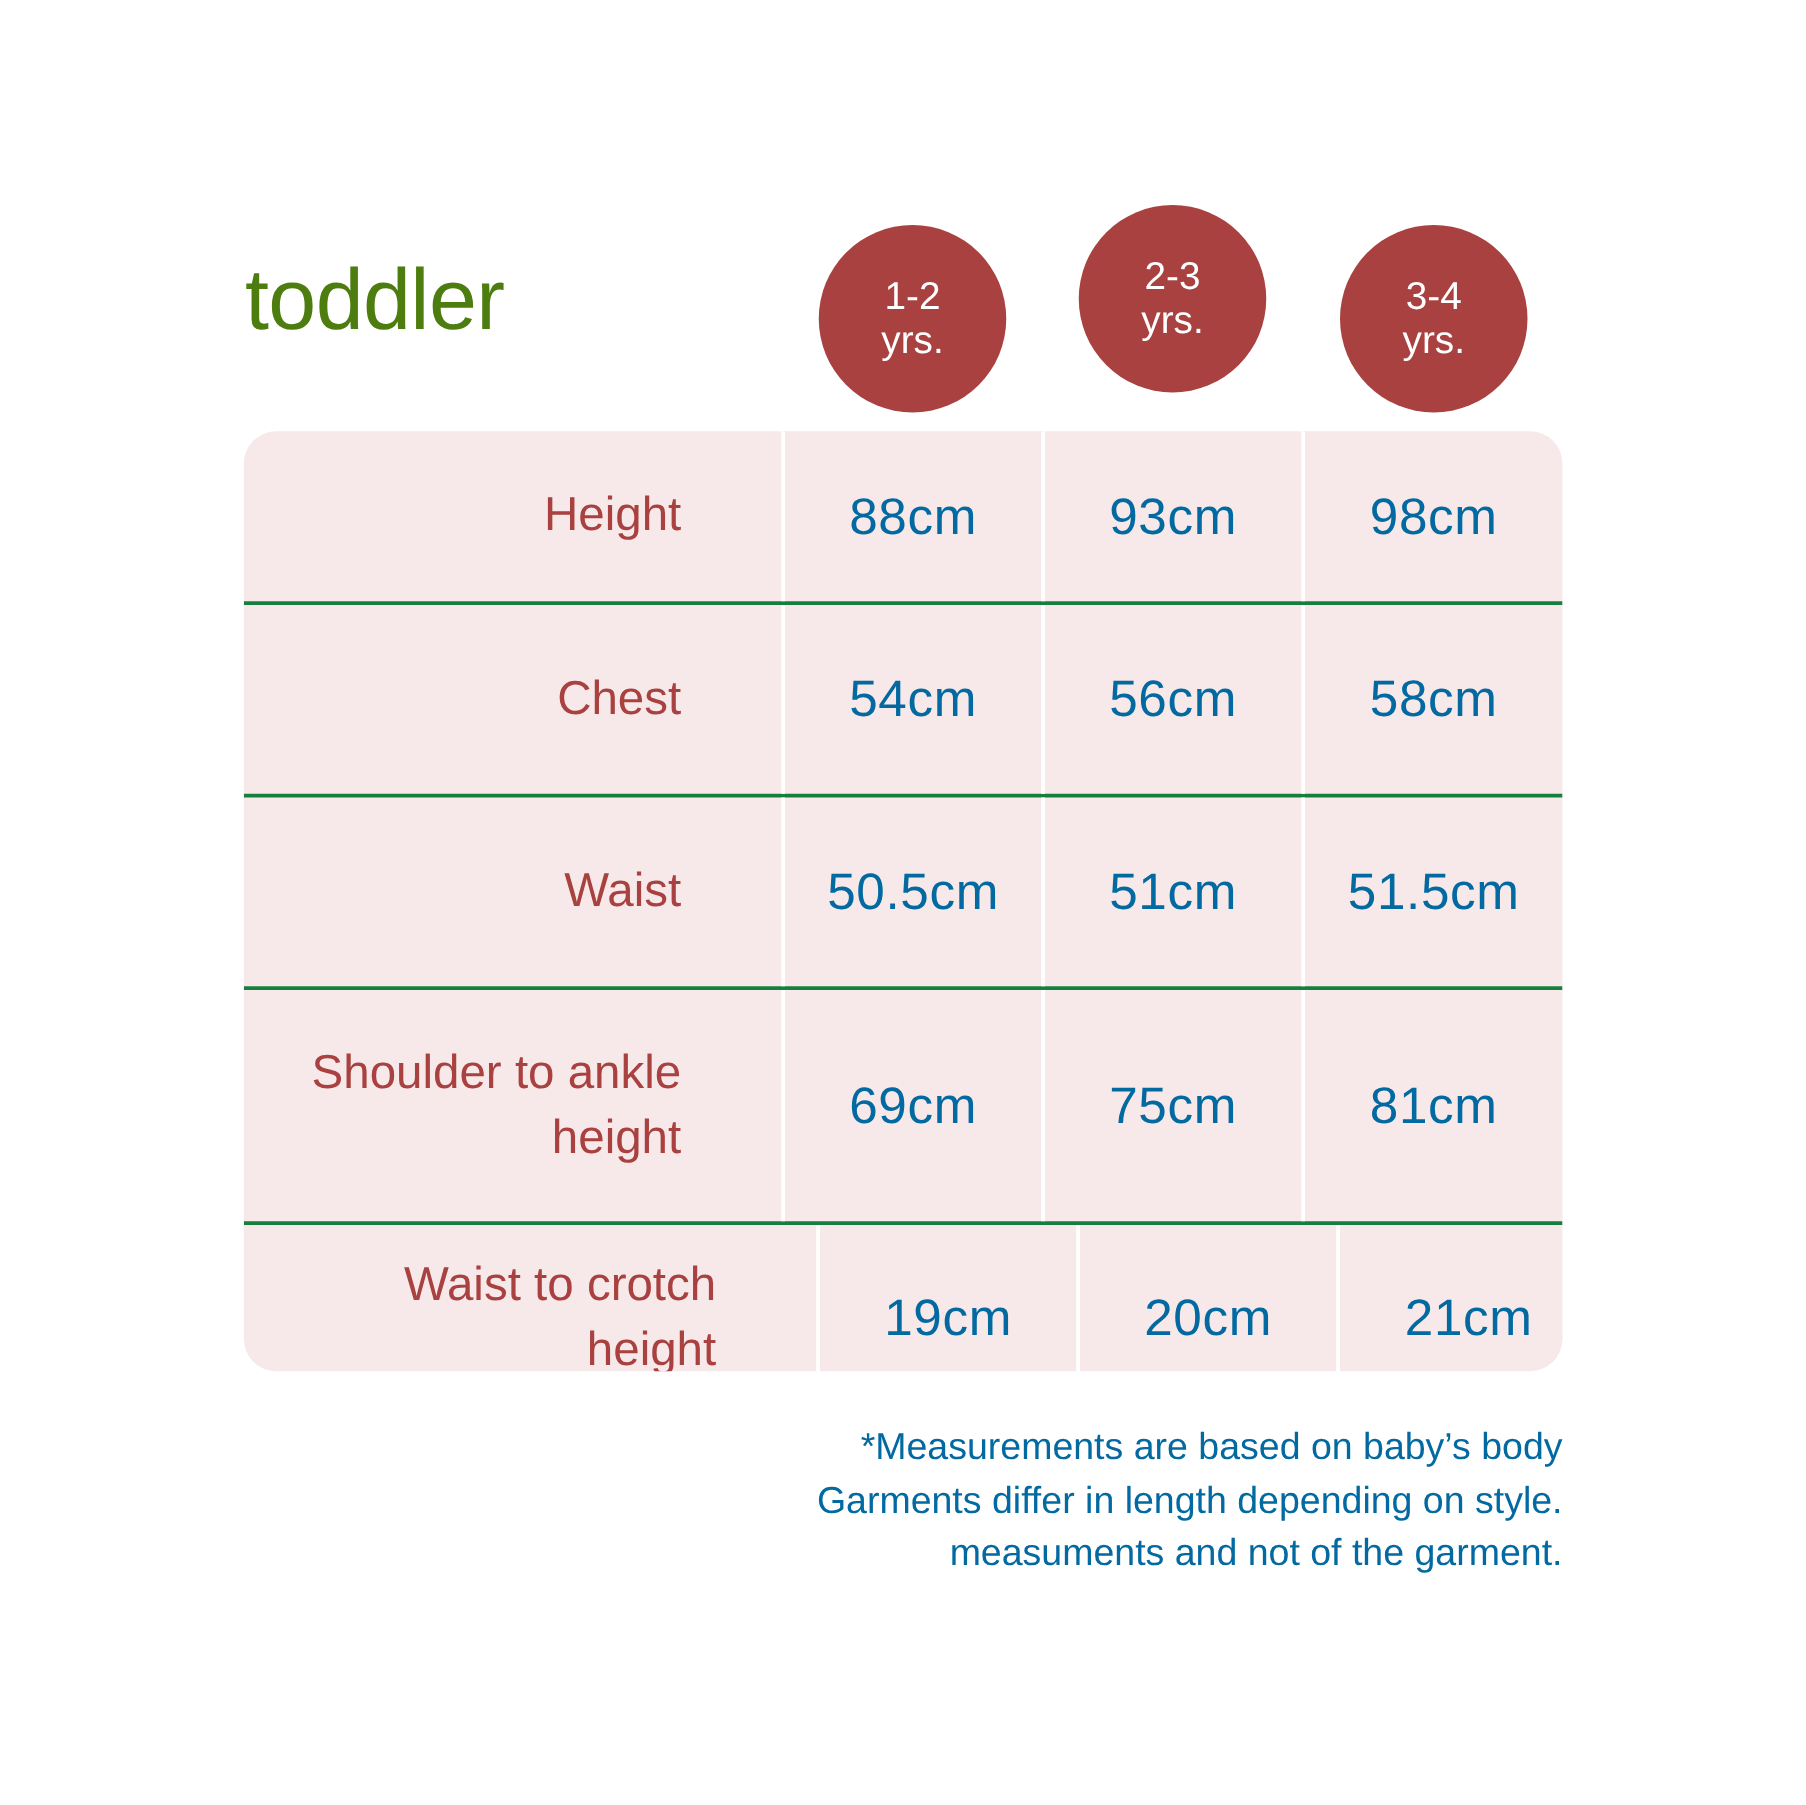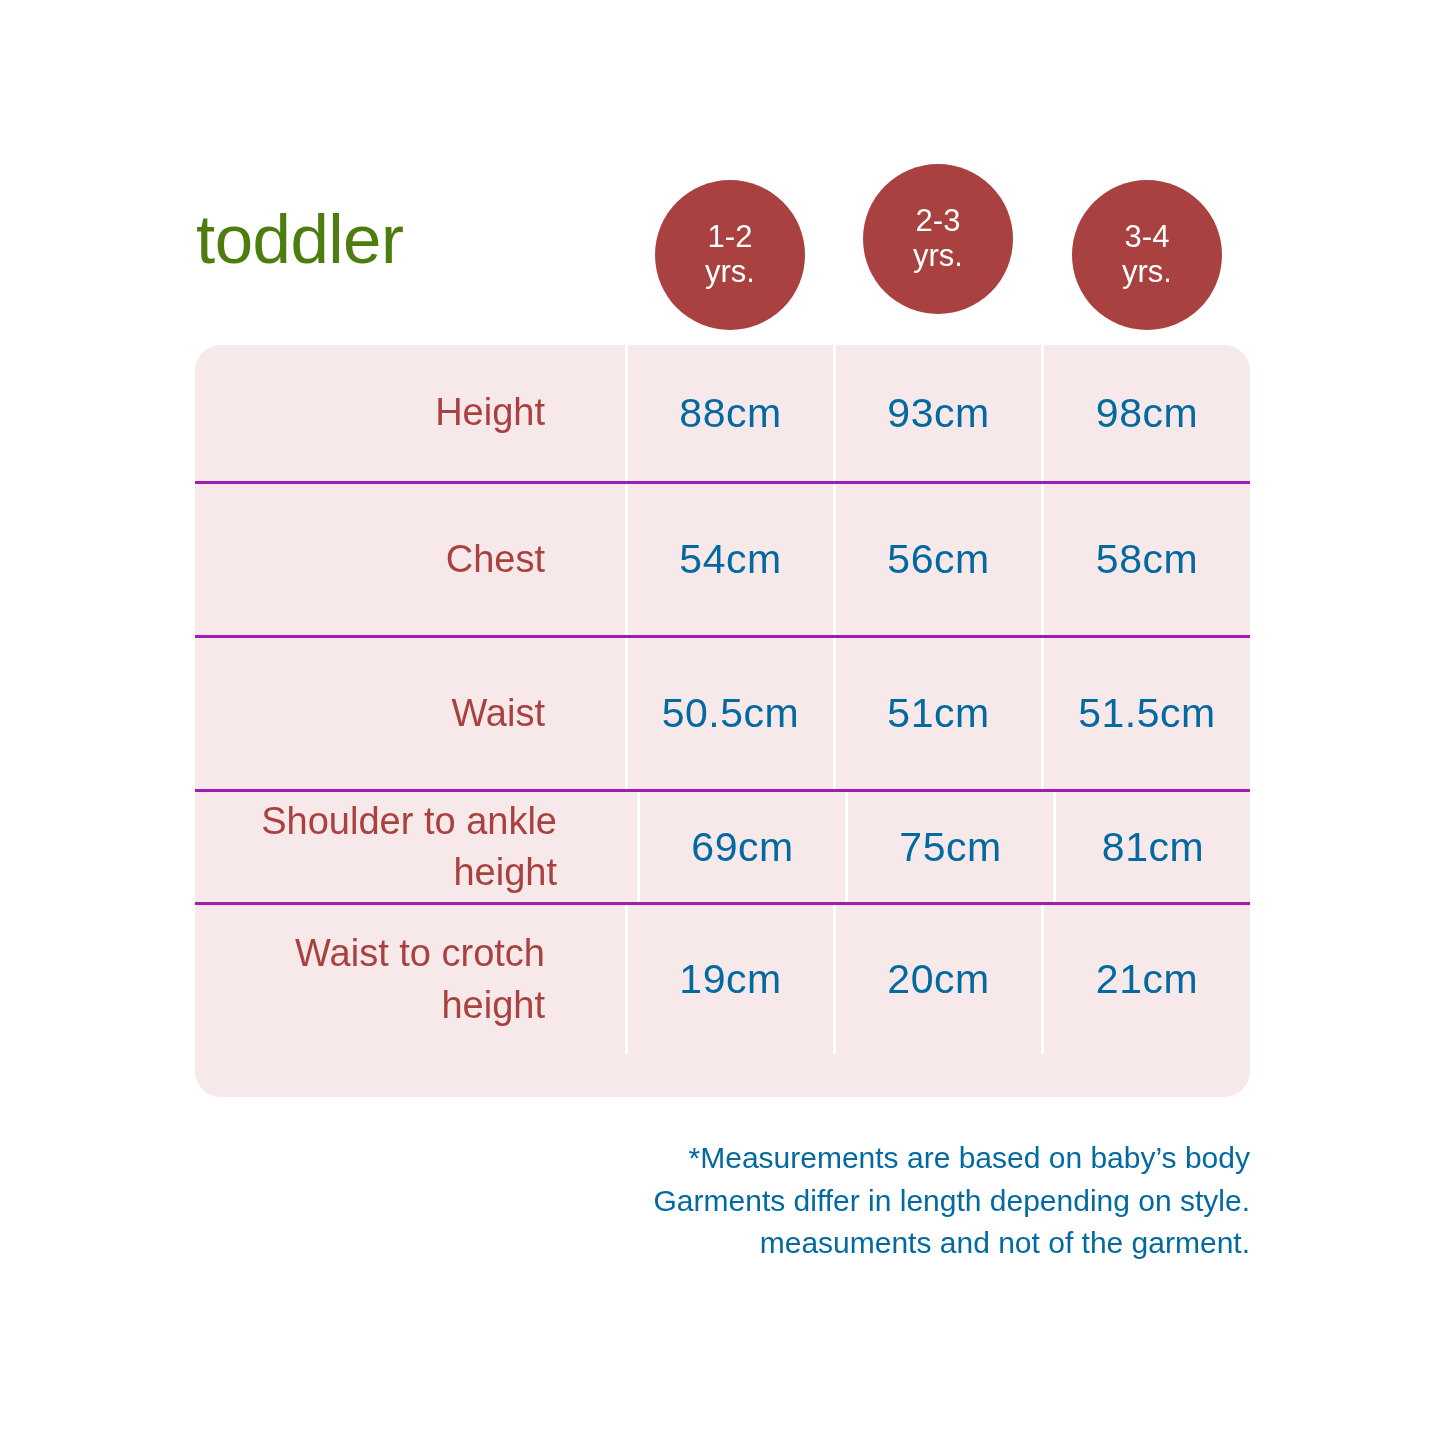--- a/index.html
+++ b/index.html
@@ -74,28 +74,28 @@
     width: 1055px;
     height: 752px;
     background: #F7E9E9;
     border-radius: 26px;
     overflow: hidden;
   }
   .table-row {
     display: flex;
     box-sizing: border-box;
     width: 100%;
-    border-bottom: 3px solid #a21caf;
+    border-bottom: 3px solid #15803d;
   }
   .table-row:last-child { border-bottom: none; }
   .table-row.r0 { height: 139px; }
   .table-row.r1 { height: 154px; }
   .table-row.r2 { height: 154px; }
-  .table-row.r3 { height: 113px; padding-left: 12px; }
-  .table-row.r4 { height: 149px; }
+  .table-row.r3 { height: 188px; }
+  .table-row.r4 { height: 149px; margin-left: 28px; }
 
   .cell-label {
     box-sizing: border-box;
     width: 430px;
     flex: 0 0 430px;
     display: flex;
     align-items: center;
     justify-content: flex-end;
     padding-right: 80px;
     font-size: 38px;

